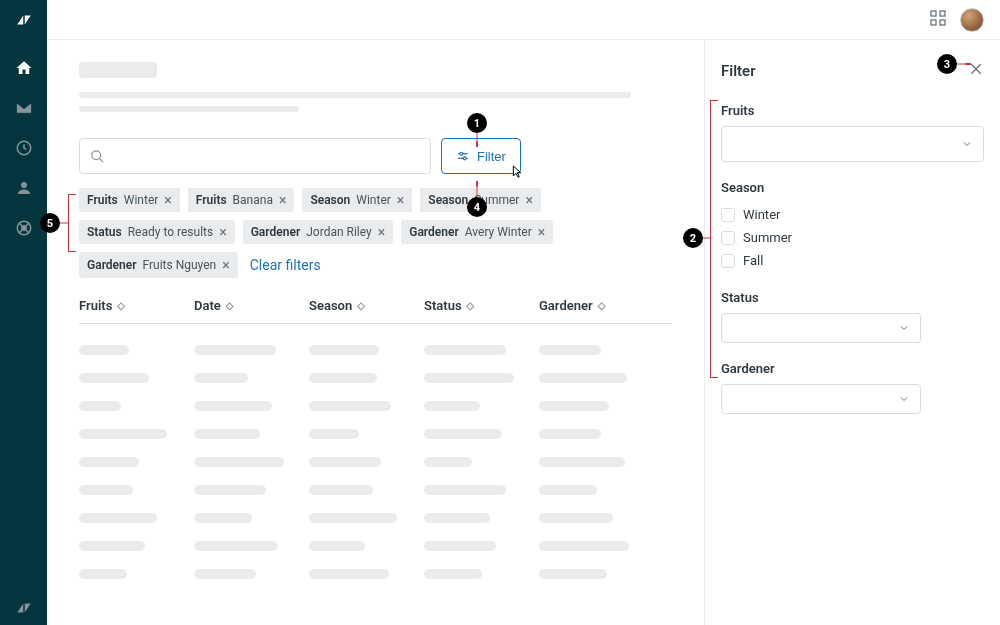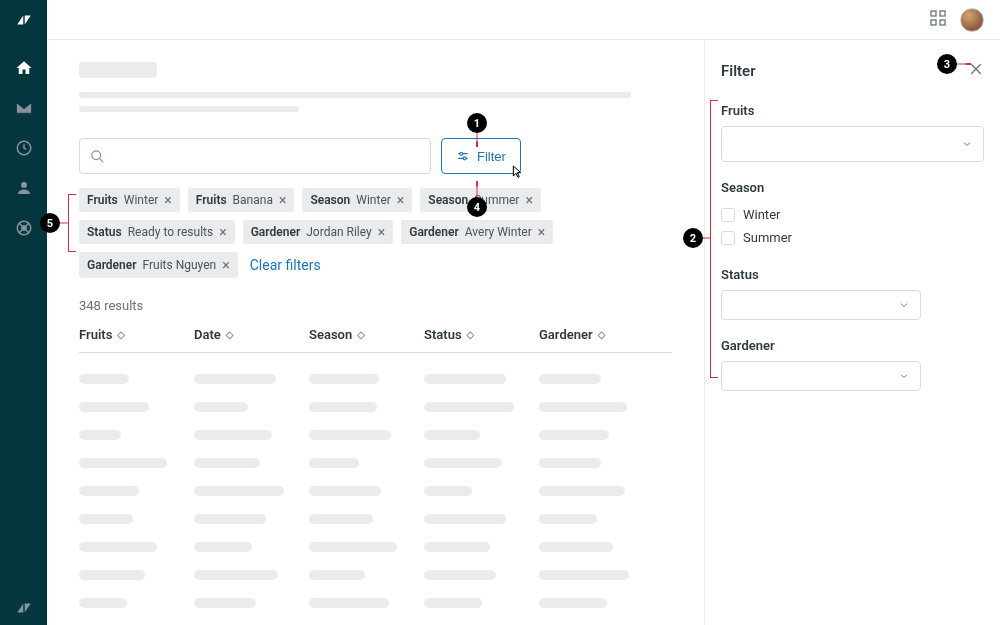--- a/index.html
+++ b/index.html
@@ -190,21 +190,20 @@
         <span class="tx">×</span>
       </div>
       <div class="tag">
         <span class="cat">Gardener</span> 
         <span class="val">Fruits Nguyen</span> 
         <span class="tx">×</span>
       </div>
       <span class="clear-link">Clear filters</span>
     </div>
 
-  <div class="results-count">348 results</div>
 
   <div class="table-head">
     <div class="col col-fruits">
         <span>Fruits</span>
         <span class="sort">◇</span>
       </div>
     <div class="col col-date">
         <span>Date</span>
         <span class="sort">◇</span>
       </div>
@@ -402,20 +401,24 @@
     <div class="flabel">Season</div>
     <div id="season-opts">
         <div class="chk-row">
           <span class="chk-box"></span>
           <span>Winter</span>
         </div>
         <div class="chk-row">
           <span class="chk-box"></span>
           <span>Summer</span>
         </div>
+        <div class="chk-row">
+          <span class="chk-box"></span>
+          <span>Fall</span>
+        </div>
       </div>
   </div>
 
   <div class="fgroup">
     <div class="flabel">Status</div>
     <div class="fselect narrow">
       <svg width="12" height="12" viewBox="0 0 24 24" fill="none" stroke="#68737d" stroke-width="2">
           <path d="M6 9 L12 15 L18 9"></path>
         </svg>
     </div>

